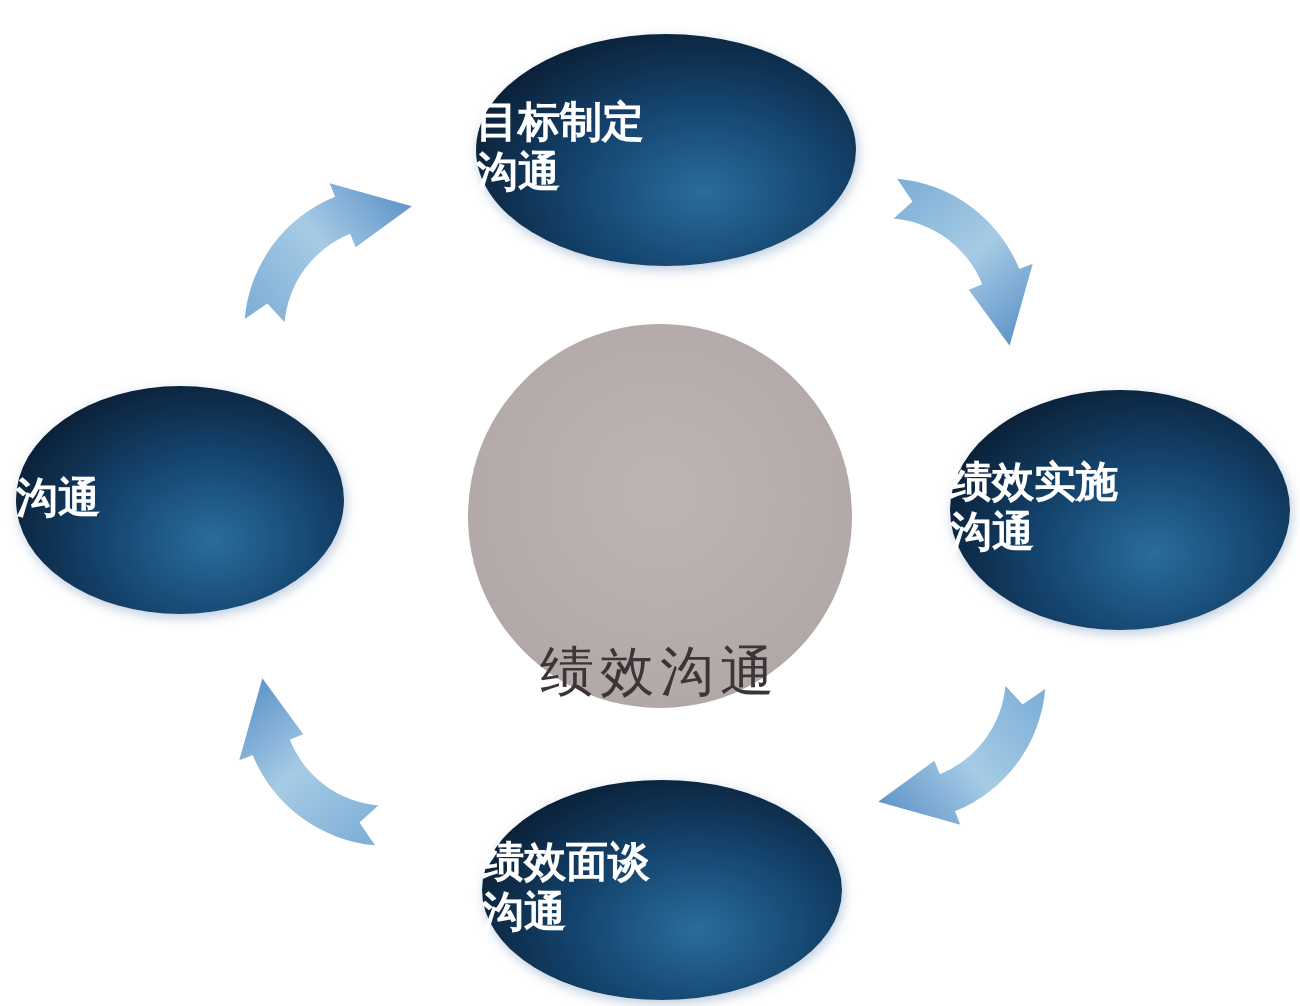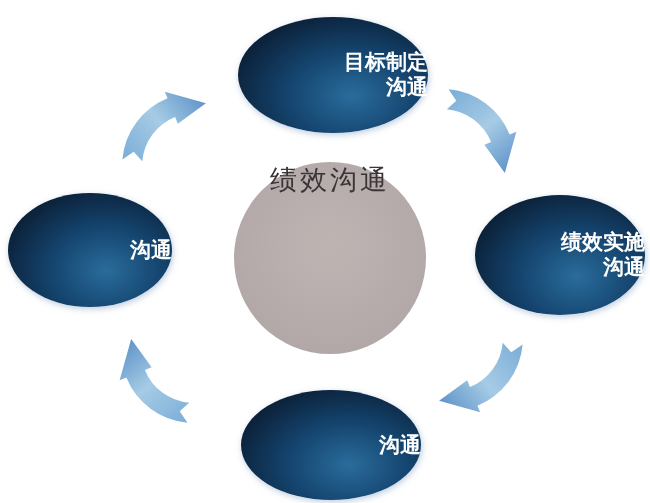--- a/index.html
+++ b/index.html
@@ -13,21 +13,21 @@
     width: 650px;
     height: 503px;
     background: var(--background, #ffffff);
     overflow: hidden;
   }
   .node {
     position: absolute;
     border-radius: 50%;
     display: flex;
     flex-direction: column;
-    align-items: flex-end;
+    align-items: flex-start;
     justify-content: center;
     text-align: center;
     color: var(--node-text, #ffffff);
     font-weight: bold;
     font-size: 21px;
     line-height: 1.18;
     background: radial-gradient(ellipse at 60% 68%,
                 var(--node-light, #2a6c9c) 0%,
                 var(--node-mid, #14446e) 40%,
                 var(--node-dark, #0a1c31) 82%);
@@ -40,21 +40,21 @@
   .center-circle {
     position: absolute;
     left: 234px; top: 162px;
     width: 192px; height: 192px;
     border-radius: 50%;
     background: radial-gradient(circle at 50% 44%,
                 var(--center-fill-light, #beb5b3) 0%,
                 var(--center-fill, #b2a8a8) 72%,
                 var(--center-fill-dark, #a89e9f) 100%);
     display: flex;
-    align-items: flex-start;
+    align-items: flex-end;
     justify-content: center;
     color: var(--center-text, #3a3536);
     font-size: 27px;
     font-weight: 500;
     letter-spacing: 3px;
   }
   .arrow {
     position: absolute;
     width: 100px;
     height: 100px;
@@ -75,20 +75,21 @@
 
   <div class="node node-top">
     <span>目标制定</span>
     <span>沟通</span>
   </div>
   <div class="node node-right">
     <span>绩效实施</span>
     <span>沟通</span>
   </div>
   <div class="node node-bottom">
+    <span>绩效面谈</span>
     <span>沟通</span>
   </div>
   <div class="node node-left">
     <span>沟通</span>
   </div>
 
   <svg class="arrow arrow-tl" viewBox="0 0 110 110">
     <defs>
       <linearGradient id="arrowGrad" x1="0.15" y1="0" x2="0.85" y2="1">
         <stop offset="0" style="stop-color:var(--arrow-mid, #7fb0d8)"></stop>

